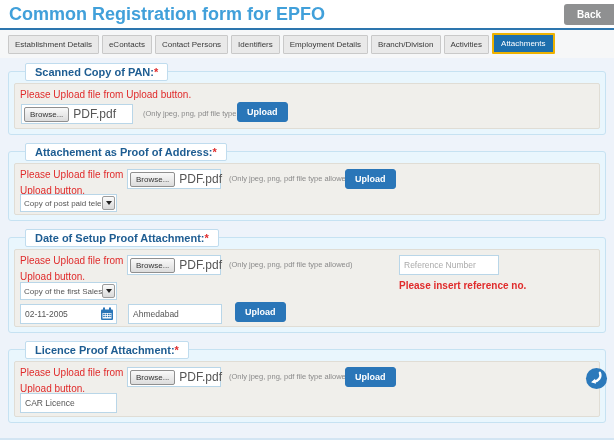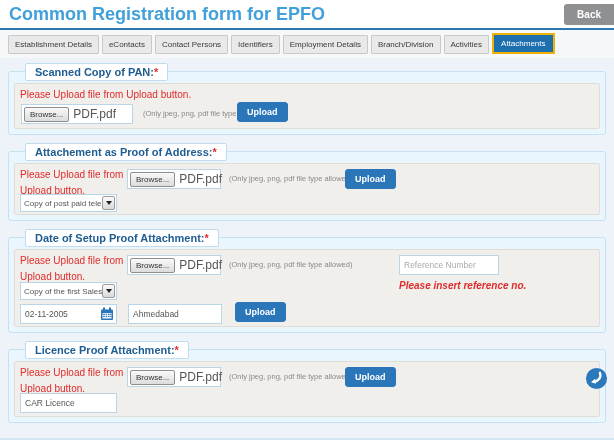--- a/index.html
+++ b/index.html
@@ -148,21 +148,21 @@
   <div class="section">
     <div class="legend"><span>Date of Setup Proof Attachment:</span><span class="req">*</span></div>
     <div class="panel h3">
       <div class="red" style="left:5px;top:3px;width:112px;">Please Upload file from Upload button.</div>
       <div class="file-box" style="left:112px;top:5px;width:94px;">
         <button class="browse-btn">Browse...</button>
         <span class="file-name">PDF.pdf</span>
       </div>
       <div class="note" style="left:214px;top:10px;">(Only jpeg, png, pdf file type allowed)</div>
       <input class="tinput" style="left: 384px; top: 5px; width: 100px;" placeholder="Reference Number">
-      <div class="red" style="left:384px;top:28px;font-weight:bold;font-style:italic;">Please insert reference no.</div>
+      <div class="red" style="left:384px;top:28px;font-weight:bold;">Please insert reference no.</div>
       <div class="dropdown" style="left:5px;top:32px;">
         <span class="dd-text">Copy of the first Sales Inv</span>
         <span class="dd-btn">
             <span class="dd-arrow"></span>
           </span>
       </div>
       <div class="date-box" style="left:5px;top:54px;width:97px;">
         <input value="02-11-2005" style="">
         <span class="cal-btn">
           <svg width="14" height="14" viewBox="0 0 14 14">

